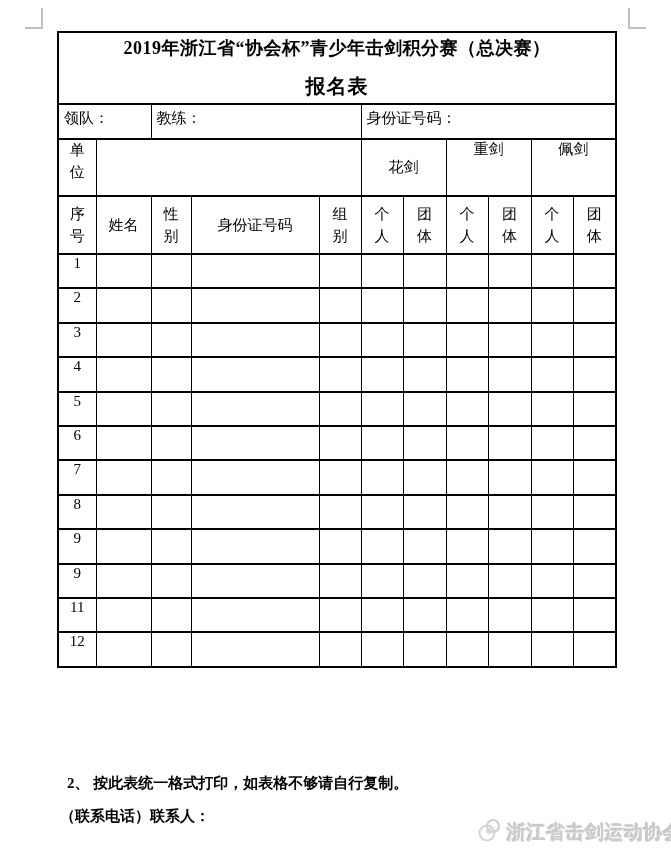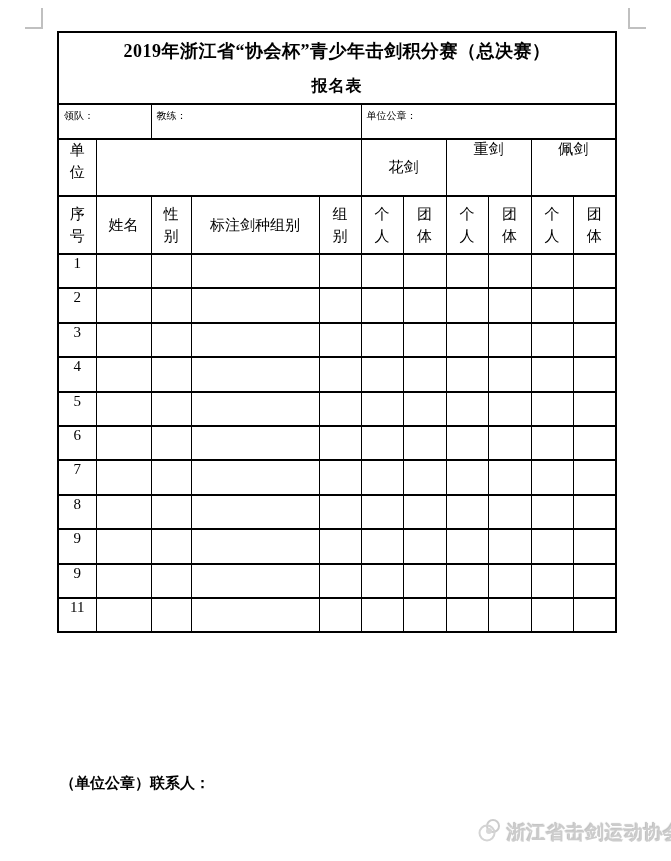--- a/index.html
+++ b/index.html
@@ -32,23 +32,23 @@
     border-top-width: 2px;
     border-bottom-width: 2px;
     padding: 0;
     font-size: 15px;
     color: #000;
     overflow: hidden;
   }
 
   td.title-cell { height: 72px; text-align: center; vertical-align: middle; }
   .title-line1 { font-weight: bold; font-size: 18px; letter-spacing: 0.5px; }
-  .title-line2 { font-weight: bold; font-size: 16px; margin-top: 13px; letter-spacing: 1px; }
-
-  tr.info-row td { height: 35px; vertical-align: top; text-align: left; padding: 4px 2px 0 5px; font-size: 10px; }
+  .title-line2 { font-weight: bold; font-size: 20px; margin-top: 13px; letter-spacing: 1px; }
+
+  tr.info-row td { height: 35px; vertical-align: top; text-align: left; padding: 4px 2px 0 5px; font-size: 15px; }
 
   tr.unit-row td { height: 57px; }
   td.unit-cell { vertical-align: top; text-align: center; white-space: pre-line; line-height: 1.45; padding-top: 3px; }
   td.sword-cell { text-align: center; }
   td.sword-foil { vertical-align: middle; padding-bottom: 6px; }
   td.sword-top { vertical-align: top; padding-top: 6px; }
 
   tr.header-row td {
     height: 58px;
     text-align: center;
@@ -103,37 +103,37 @@
     <tbody>
       <tr>
         <td class="title-cell" colspan="11">
           <div class="title-line1">2019年浙江省“协会杯”青少年击剑积分赛（总决赛）</div>
           <div class="title-line2">报名表</div>
         </td>
       </tr>
       <tr class="info-row">
         <td colspan="2">领队：</td>
         <td colspan="3">教练：</td>
-        <td colspan="6">单位公章：</td>
+        <td colspan="6">身份证号码：</td>
       </tr>
       <tr class="unit-row">
         <td class="unit-cell">单
 位</td>
         <td colspan="4"></td>
         <td class="sword-cell sword-foil" colspan="2">花剑</td>
         <td class="sword-cell sword-top" colspan="2">重剑</td>
         <td class="sword-cell sword-top" colspan="2">佩剑</td>
       </tr>
       <tr class="header-row">
         <td>序
 号</td>
         <td>姓名</td>
         <td>性
 别</td>
-        <td>标注剑种组别</td>
+        <td>身份证号码</td>
         <td>组
 别</td>
         <td>个
 人</td>
         <td>团
 体</td>
         <td>个
 人</td>
         <td>团
 体</td>
@@ -280,25 +280,39 @@
           <td class="blank-cell"></td>
           <td class="blank-cell"></td>
           <td class="blank-cell"></td>
           <td class="blank-cell"></td>
           <td class="blank-cell"></td>
           <td class="blank-cell"></td>
           <td class="blank-cell"></td>
           <td class="blank-cell"></td>
           <td class="blank-cell"></td>
         </tr>
+        <tr class="entry-row">
+          <td class="num-cell">12</td>
+          <td class="blank-cell"></td>
+          <td class="blank-cell"></td>
+          <td class="blank-cell"></td>
+          <td class="blank-cell"></td>
+          <td class="blank-cell"></td>
+          <td class="blank-cell"></td>
+          <td class="blank-cell"></td>
+          <td class="blank-cell"></td>
+          <td class="blank-cell"></td>
+          <td class="blank-cell"></td>
+        </tr>
       </tbody>
   </table>
 
   <div class="notes">
-    <div class="note-line note-stamp">（单位公章）联系人：</div>
+    <div class="note-line">2、 按此表统一格式打印，如表格不够请自行复制。</div>
+    <div class="note-line note-stamp">（联系电话）联系人：</div>
   </div>
 
   <div class="watermark">
     <span>
       <svg width="28" height="28" viewBox="0 0 28 28">
         <circle cx="17" cy="9" r="6" fill="none" stroke="#cccccc" stroke-width="2"></circle>
         <circle cx="11" cy="16" r="7.5" fill="none" stroke="#d4d4d4" stroke-width="2"></circle>
         <circle cx="13" cy="14" r="3" fill="#d8d8d8"></circle>
       </svg>
     </span>

